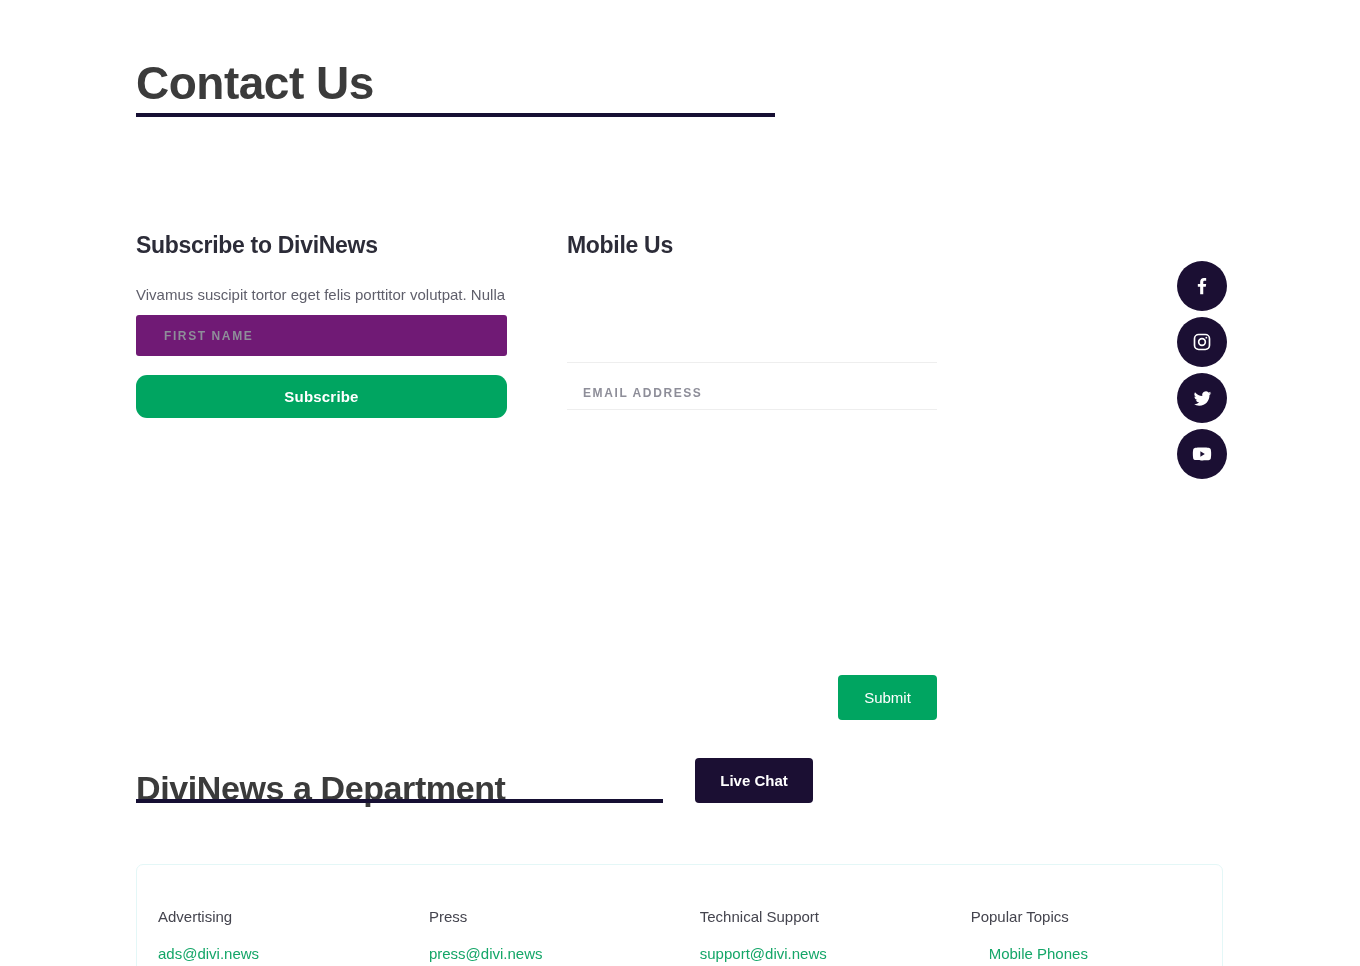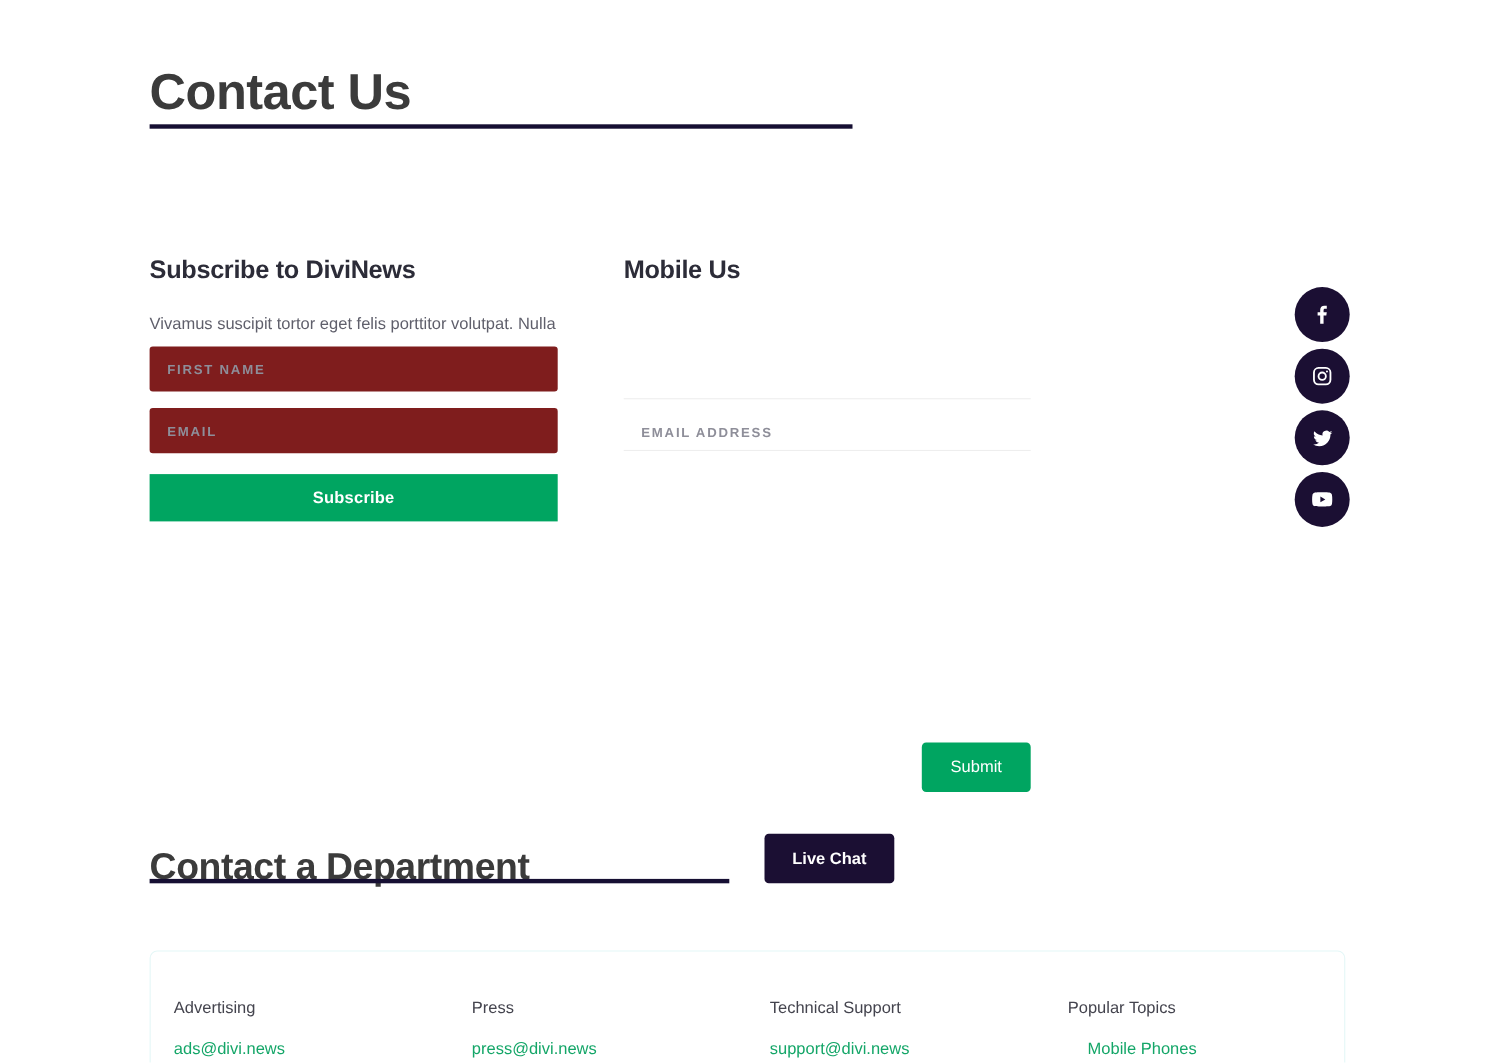--- a/index.html
+++ b/index.html
@@ -34,31 +34,31 @@
   }
   .sec-para{
     font-size:15px; color:#5f5f6b; line-height:1.66;
     margin:0; width:372px;
     position:absolute; top:51px; left:0;
   }
 
   
   .sub-fields{ position:absolute; top:83px; left:0; width:371px; }
   .field-box{
-    width:371px; height:41px; background:#7f1d1d;
+    width:371px; height:41px; background:#701a75;
     border:none; border-radius:3px; margin-bottom:15px;
-    display:flex; align-items:center; padding-left:16px;
+    display:flex; align-items:center; padding-left:28px;
   }
   .ph{
     font-size:12px; letter-spacing:1.6px; font-weight:bold;
     color:#8e8e99; text-transform:uppercase;
   }
   .btn-green{
     width:371px; height:43px; background:#00a561; border:none;
-    border-radius:0; color:#fff; font-size:15px; font-weight:bold;
+    border-radius:11px; color:#fff; font-size:15px; font-weight:bold;
     font-family:"Liberation Sans", sans-serif; cursor:pointer;
     letter-spacing:0.2px; margin-top:4px;
   }
 
   
   .uline-fields{ position:absolute; top:95px; left:0; width:370px; }
   .uline{
     width:370px; border-bottom:1px solid #eeeeee;
     display:flex; align-items:flex-end;
     padding:0 0 9px 16px;
@@ -136,23 +136,20 @@
 <h1 class="page-title">Contact Us</h1>
 <div class="title-rule"></div>
 
 <section class="col-subscribe">
   <h2 class="sec-head">Subscribe to DiviNews</h2>
   <p class="sec-para">Vivamus suscipit tortor eget felis porttitor volutpat. Nulla e</p>
 
   <div class="sub-fields">
     <div class="field-box">
       <span class="ph">FIRST NAME</span>
-    </div>
-    <div class="field-box">
-      <span class="ph">EMAIL</span>
     </div>
     <button class="btn-green">Subscribe</button>
   </div>
 </section>
 
 <section class="col-email">
   <h2 class="sec-head">Mobile Us</h2>
 
   <div class="uline-fields">
     <div class="uline f-name">
@@ -192,21 +189,21 @@
   <div class="social-btn">
     <span>
       <svg width="22" height="22" viewBox="0 0 24 24" fill="#fff">
         <path d="M21.6 7.2a2.5 2.5 0 0 0-1.76-1.77C18.25 5 12 5 12 5s-6.25 0-7.84.43A2.5 2.5 0 0 0 2.4 7.2 26 26 0 0 0 2 12a26 26 0 0 0 .4 4.8 2.5 2.5 0 0 0 1.76 1.77C5.75 19 12 19 12 19s6.25 0 7.84-.43a2.5 2.5 0 0 0 1.76-1.77A26 26 0 0 0 22 12a26 26 0 0 0-.4-4.8z"></path>
         <path d="M10.2 14.9V9.1L15.1 12z" fill="#1b0f33"></path>
       </svg>
     </span>
   </div>
 </aside>
 
-<h2 class="dept-title">Contact a Department</h2>
+<h2 class="dept-title">DiviNews a Department</h2>
 <div class="dept-rule"></div>
 <button class="btn-chat">Live Chat</button>
 
 <div class="dept-card"></div>
 
 <div class="dept-cols">
   <div class="dept-col">
     <h4>Advertising</h4>
     <a class="dept-link">ads@divi.news</a>
   </div>

